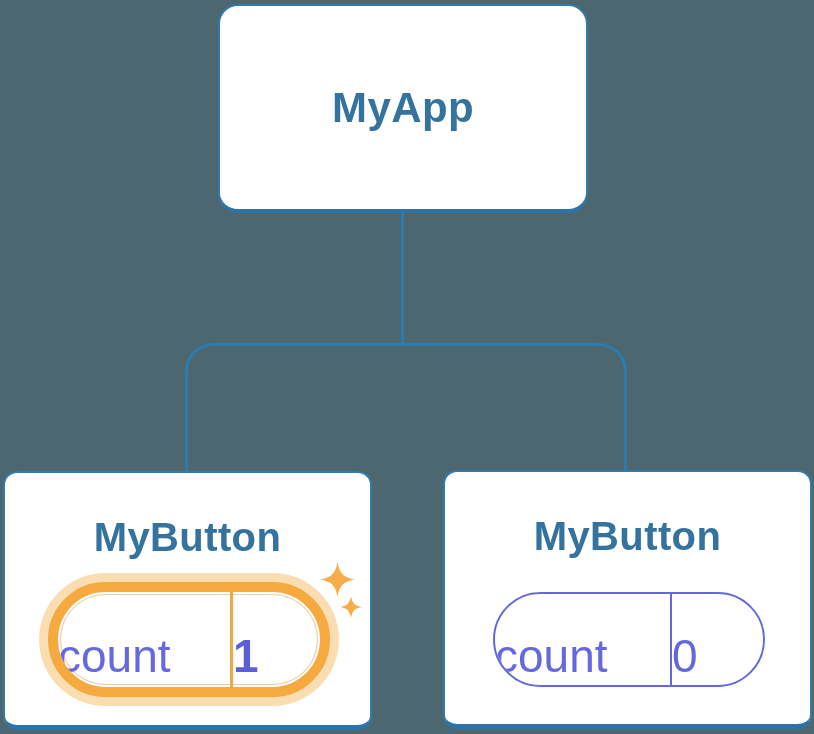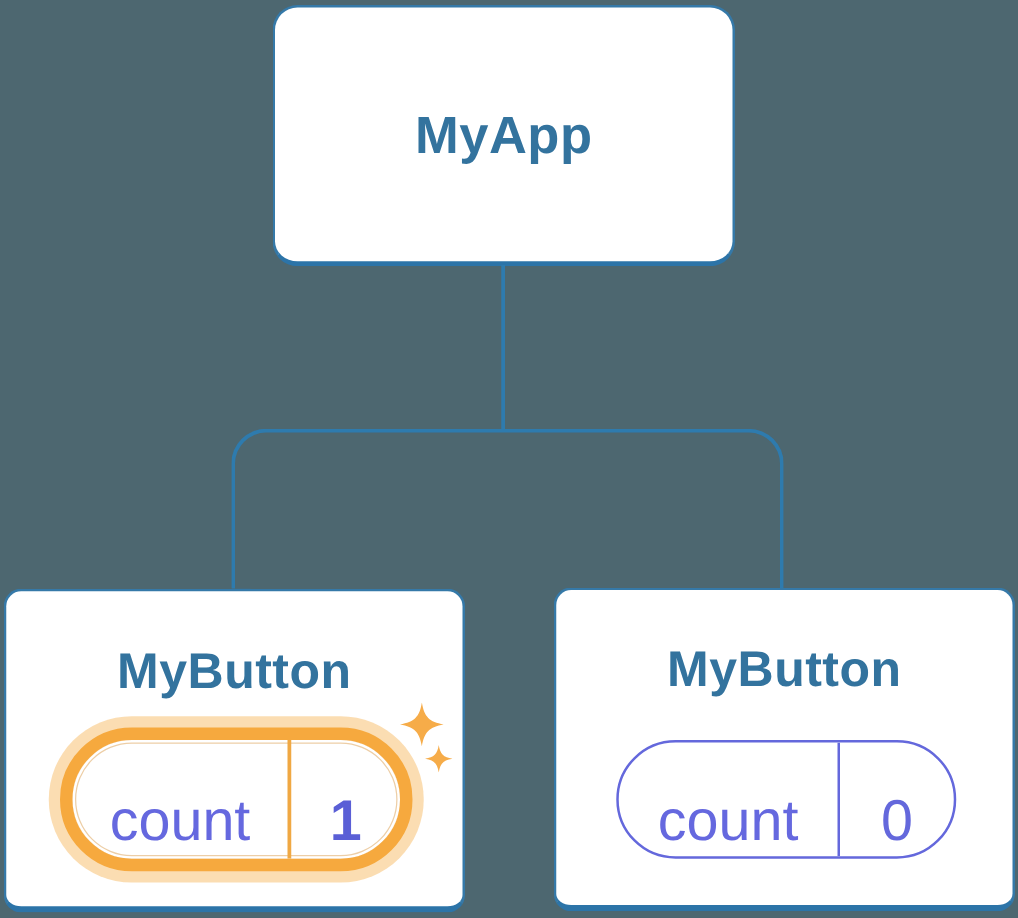--- a/index.html
+++ b/index.html
@@ -75,21 +75,21 @@
     background: #ffffff;
     border-radius: 999px;
     display: flex;
     align-items: stretch;
     overflow: hidden;
     line-height: 1;
   }
   .pill-cell {
     display: flex;
     align-items: center;
-    justify-content: center;
+    justify-content: flex-start;
     margin-top: 32px;
   }
   .state-key { font-size: 46px; color: #6568DF; }
   .state-value { font-size: 46px; }
 
   
   .pill-highlight {
     left: 43px; top: 109px;
     width: 282px; height: 115px;
     border: 10px solid #F6A93E;

